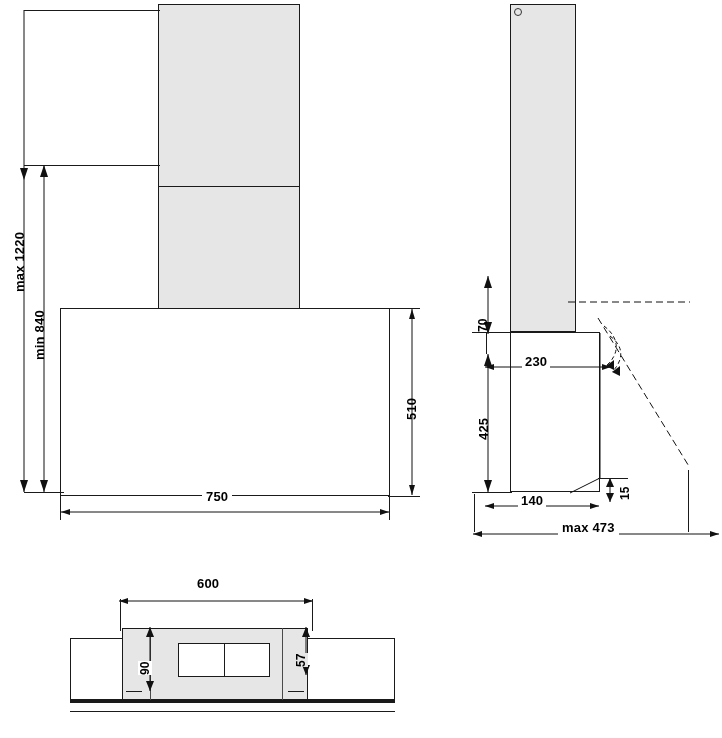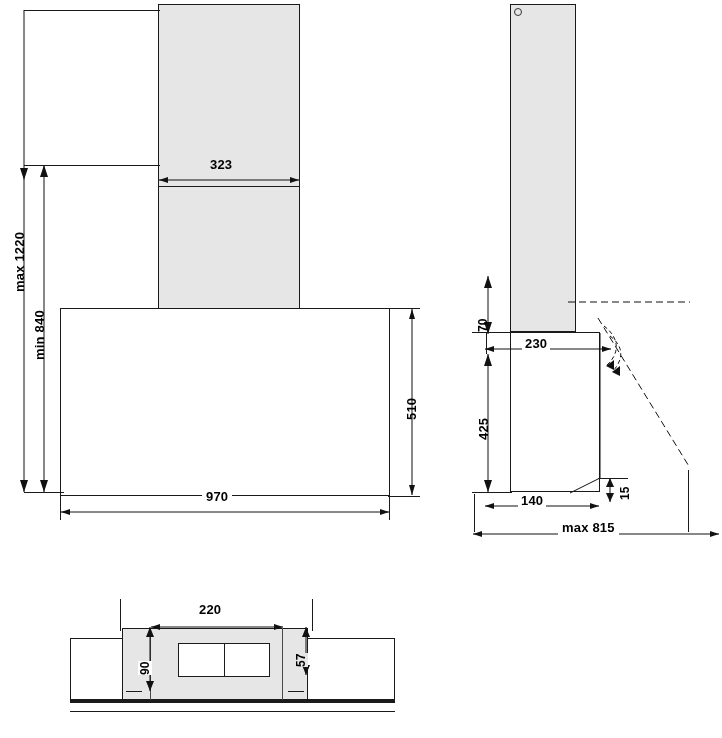--- a/index.html
+++ b/index.html
@@ -49,28 +49,20 @@
 <div id="sheet">
 
   <div class="abs" style="left:0;top:0;width:430px;height:540px;">
 
     <div class="abs panel fill-grey" style="left:158px;top:4px;width:142px;height:305px;"></div>
 
     <div class="abs ln" style="left:158px;top:186px;width:142px;height:1px;"></div>
 
     <div class="abs panel fill-white" style="left:60px;top:308px;width:330px;height:188px;"></div>
 
-    <div class="abs" style="left:158px;top:170px;width:142px;height:20px;">
-      <svg width="142" height="20" viewBox="0 0 142 20">
-        <line x1="1" y1="10" x2="141" y2="10" stroke="#111" stroke-width="1"></line>
-        <polygon points="1,10 10,7 10,13" fill="#111"></polygon>
-        <polygon points="141,10 132,7 132,13" fill="#111"></polygon>
-      </svg>
-      <div class="abs lbl" style="left:48px;top:-13px;background:#e6e6e6;padding:0 4px;">323</div>
-    </div>
 
     <div class="abs" style="left:404px;top:308px;width:16px;height:188px;">
       <svg width="16" height="188" viewBox="0 0 16 188">
         <line x1="8" y1="1" x2="8" y2="187" stroke="#111" stroke-width="1"></line>
         <polygon points="8,1 5,11 11,11" fill="#111"></polygon>
         <polygon points="8,187 5,177 11,177" fill="#111"></polygon>
       </svg>
     </div>
     <div class="abs lbl vert" style="left:404px;top:420px;">510</div>
 
@@ -78,21 +70,21 @@
     <div class="abs ln" style="left:388px;top:496px;width:32px;height:1px;"></div>
 
     <div class="abs ln" style="left:60px;top:496px;width:1px;height:24px;"></div>
     <div class="abs ln" style="left:389px;top:496px;width:1px;height:24px;"></div>
     <div class="abs" style="left:60px;top:505px;width:330px;height:14px;">
       <svg width="330" height="14" viewBox="0 0 330 14">
         <line x1="1" y1="7" x2="329" y2="7" stroke="#111" stroke-width="1"></line>
         <polygon points="1,7 10,4 10,10" fill="#111"></polygon>
         <polygon points="329,7 320,4 320,10" fill="#111"></polygon>
       </svg>
-      <div class="abs lbl" style="left:142px;top:-16px;background:#fff;padding:0 4px;">970</div>
+      <div class="abs lbl" style="left:142px;top:-16px;background:#fff;padding:0 4px;">750</div>
     </div>
 
     <div class="abs" style="left:16px;top:10px;width:16px;height:482px;">
       <svg width="16" height="482" viewBox="0 0 16 482">
         <line x1="8" y1="0" x2="8" y2="482" stroke="#111" stroke-width="1"></line>
         <polygon points="8,170 4,158 12,158" fill="#111"></polygon>
         <polygon points="8,482 4,470 12,470" fill="#111"></polygon>
       </svg>
     </div>
     <div class="abs ln" style="left:24px;top:10px;width:136px;height:1px;"></div>
@@ -145,21 +137,21 @@
     <div class="abs" style="left:40px;top:276px;width:16px;height:60px;">
       <svg width="16" height="60" viewBox="0 0 16 60">
         <line x1="8" y1="0" x2="8" y2="58" stroke="#111" stroke-width="1"></line>
         <polygon points="8,0 4,12 12,12" fill="#111"></polygon>
         <polygon points="8,58 4,46 12,46" fill="#111"></polygon>
       </svg>
     </div>
     <div class="abs lbl lbl-sm vert" style="left:36px;top:332px;">70</div>
     <div class="abs ln" style="left:32px;top:332px;width:40px;height:1px;"></div>
 
-    <div class="abs" style="left:44px;top:341px;width:128px;height:16px;">
+    <div class="abs" style="left:44px;top:359px;width:128px;height:16px;">
       <svg width="128" height="16" viewBox="0 0 128 16">
         <line x1="1" y1="8" x2="127" y2="8" stroke="#111" stroke-width="1"></line>
         <polygon points="1,8 10,5 10,11" fill="#111"></polygon>
         <polygon points="127,8 118,5 118,11" fill="#111"></polygon>
       </svg>
       <div class="abs lbl" style="left:38px;top:-5px;background:#fff;padding:0 3px;">230</div>
     </div>
     <div class="abs ln" style="left:46px;top:332px;width:1px;height:22px;"></div>
 
     <div class="abs" style="left:40px;top:354px;width:16px;height:140px;">
@@ -190,21 +182,21 @@
     </div>
     <div class="abs lbl lbl-sm vert" style="left:178px;top:500px;">15</div>
     <div class="abs ln" style="left:158px;top:478px;width:30px;height:1px;"></div>
 
     <div class="abs" style="left:32px;top:526px;width:248px;height:16px;">
       <svg width="248" height="16" viewBox="0 0 248 16">
         <line x1="1" y1="8" x2="247" y2="8" stroke="#111" stroke-width="1"></line>
         <polygon points="1,8 10,5 10,11" fill="#111"></polygon>
         <polygon points="247,8 238,5 238,11" fill="#111"></polygon>
       </svg>
-      <div class="abs lbl" style="left:86px;top:-6px;background:#fff;padding:0 4px;">max 815</div>
+      <div class="abs lbl" style="left:86px;top:-6px;background:#fff;padding:0 4px;">max 473</div>
     </div>
     <div class="abs ln" style="left:34px;top:494px;width:1px;height:38px;"></div>
     <div class="abs ln" style="left:248px;top:470px;width:1px;height:62px;"></div>
   </div>
 
   <div class="abs" style="left:60px;top:575px;width:340px;height:160px;">
 
     <div class="abs panel fill-white" style="left:10px;top:63px;width:325px;height:62px;"></div>
 
     <div class="abs panel fill-grey" style="left:62px;top:53px;width:186px;height:72px;"></div>
@@ -213,31 +205,31 @@
     <div class="abs ln" style="left:164px;top:68px;width:1px;height:34px;"></div>
     <div class="abs ln-light" style="left:90px;top:53px;width:1px;height:72px;"></div>
     <div class="abs ln-light" style="left:222px;top:53px;width:1px;height:72px;"></div>
 
     <div class="abs ln" style="left:10px;top:125px;width:325px;height:3px;"></div>
     <div class="abs ln" style="left:10px;top:136px;width:325px;height:1px;"></div>
 
     <div class="abs ln" style="left:66px;top:116px;width:16px;height:1px;"></div>
     <div class="abs ln" style="left:228px;top:116px;width:16px;height:1px;"></div>
 
+    <div class="abs" style="left:58px;top:18px;width:196px;height:16px;">
+      <svg width="196" height="16" viewBox="0 0 196 16">
+        <line x1="1" y1="8" x2="195" y2="8" stroke="#111" stroke-width="1"></line>
+        <polygon points="1,8 10,5 10,11" fill="#111"></polygon>
+        <polygon points="195,8 186,5 186,11" fill="#111"></polygon>
+      </svg>
+      <div class="abs lbl" style="left:75px;top:-17px;background:#fff;padding:0 4px;">600</div>
+    </div>
     <div class="abs ln" style="left:60px;top:24px;width:1px;height:32px;"></div>
     <div class="abs ln" style="left:252px;top:24px;width:1px;height:32px;"></div>
 
-    <div class="abs" style="left:90px;top:44px;width:134px;height:16px;">
-      <svg width="134" height="16" viewBox="0 0 134 16">
-        <line x1="1" y1="8" x2="133" y2="8" stroke="#111" stroke-width="1"></line>
-        <polygon points="1,8 10,5 10,11" fill="#111"></polygon>
-        <polygon points="133,8 124,5 124,11" fill="#111"></polygon>
-      </svg>
-      <div class="abs lbl" style="left:45px;top:-17px;background:#fff;padding:0 4px;">220</div>
-    </div>
 
     <div class="abs" style="left:82px;top:52px;width:16px;height:66px;">
       <svg width="16" height="66" viewBox="0 0 16 66">
         <line x1="8" y1="0" x2="8" y2="64" stroke="#111" stroke-width="1"></line>
         <polygon points="8,0 4,10 12,10" fill="#111"></polygon>
         <polygon points="8,64 4,54 12,54" fill="#111"></polygon>
       </svg>
     </div>
     <div class="abs lbl lbl-sm vert" style="left:78px;top:100px;background:#fff;">90</div>
 

